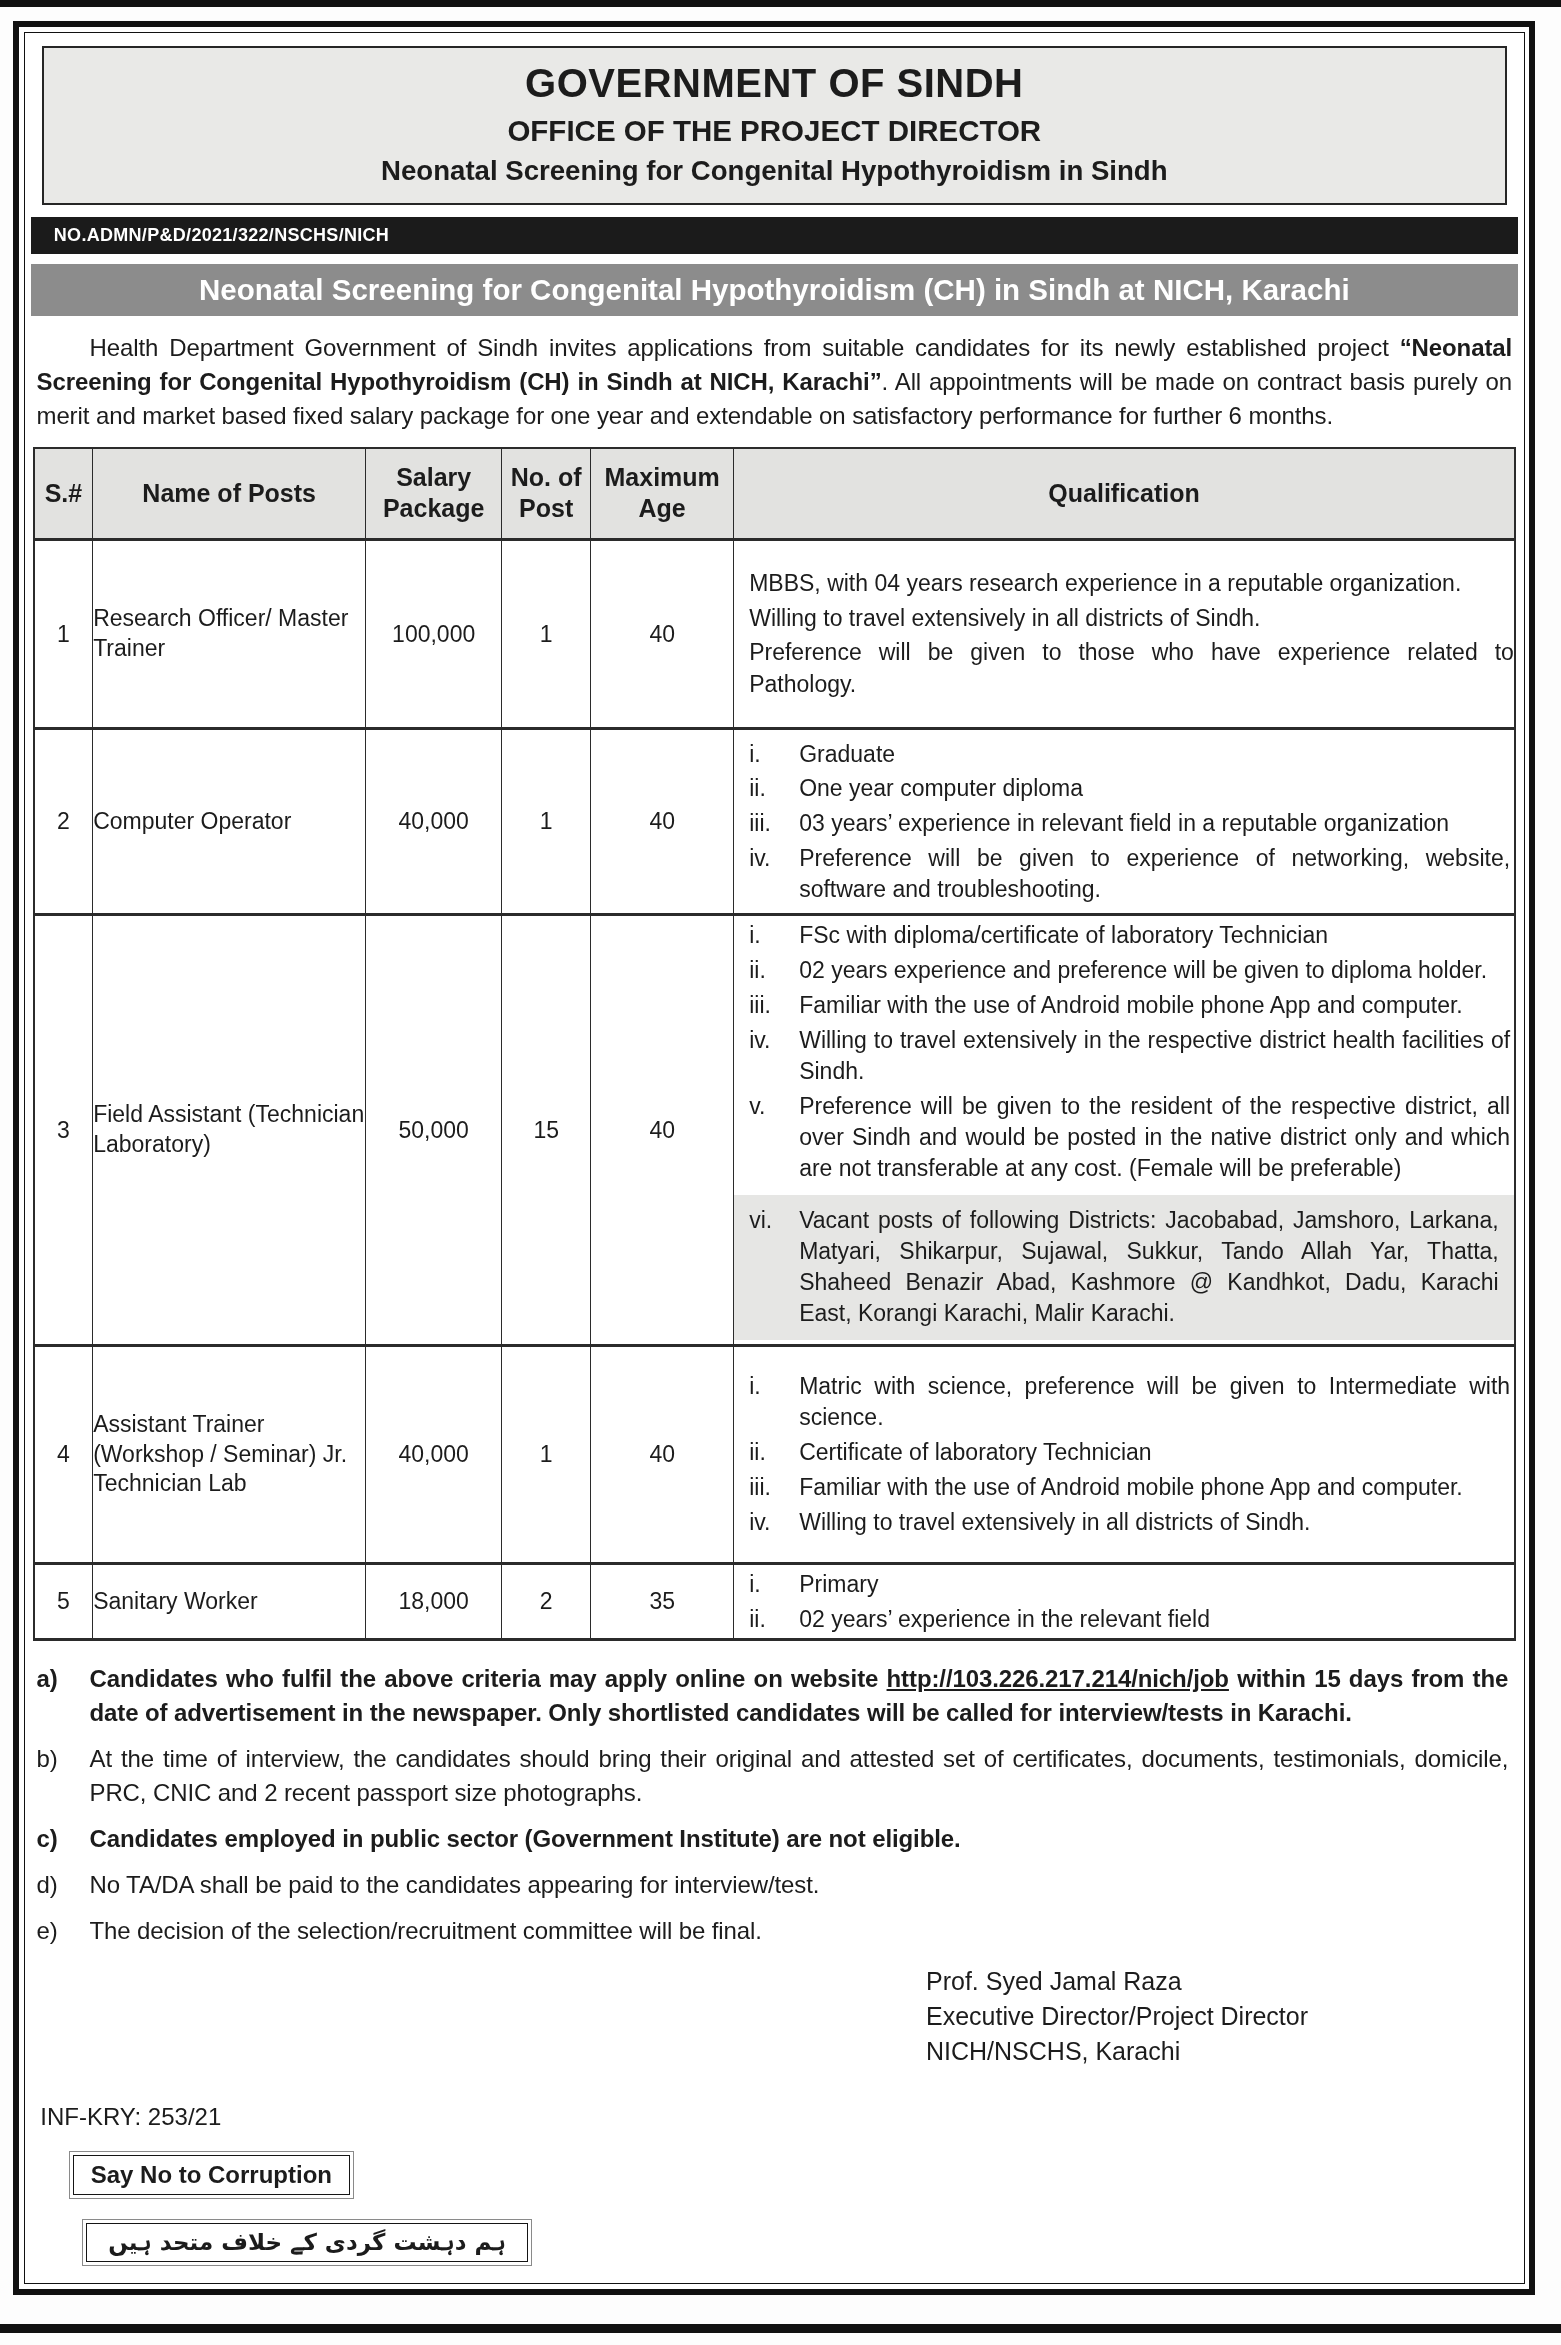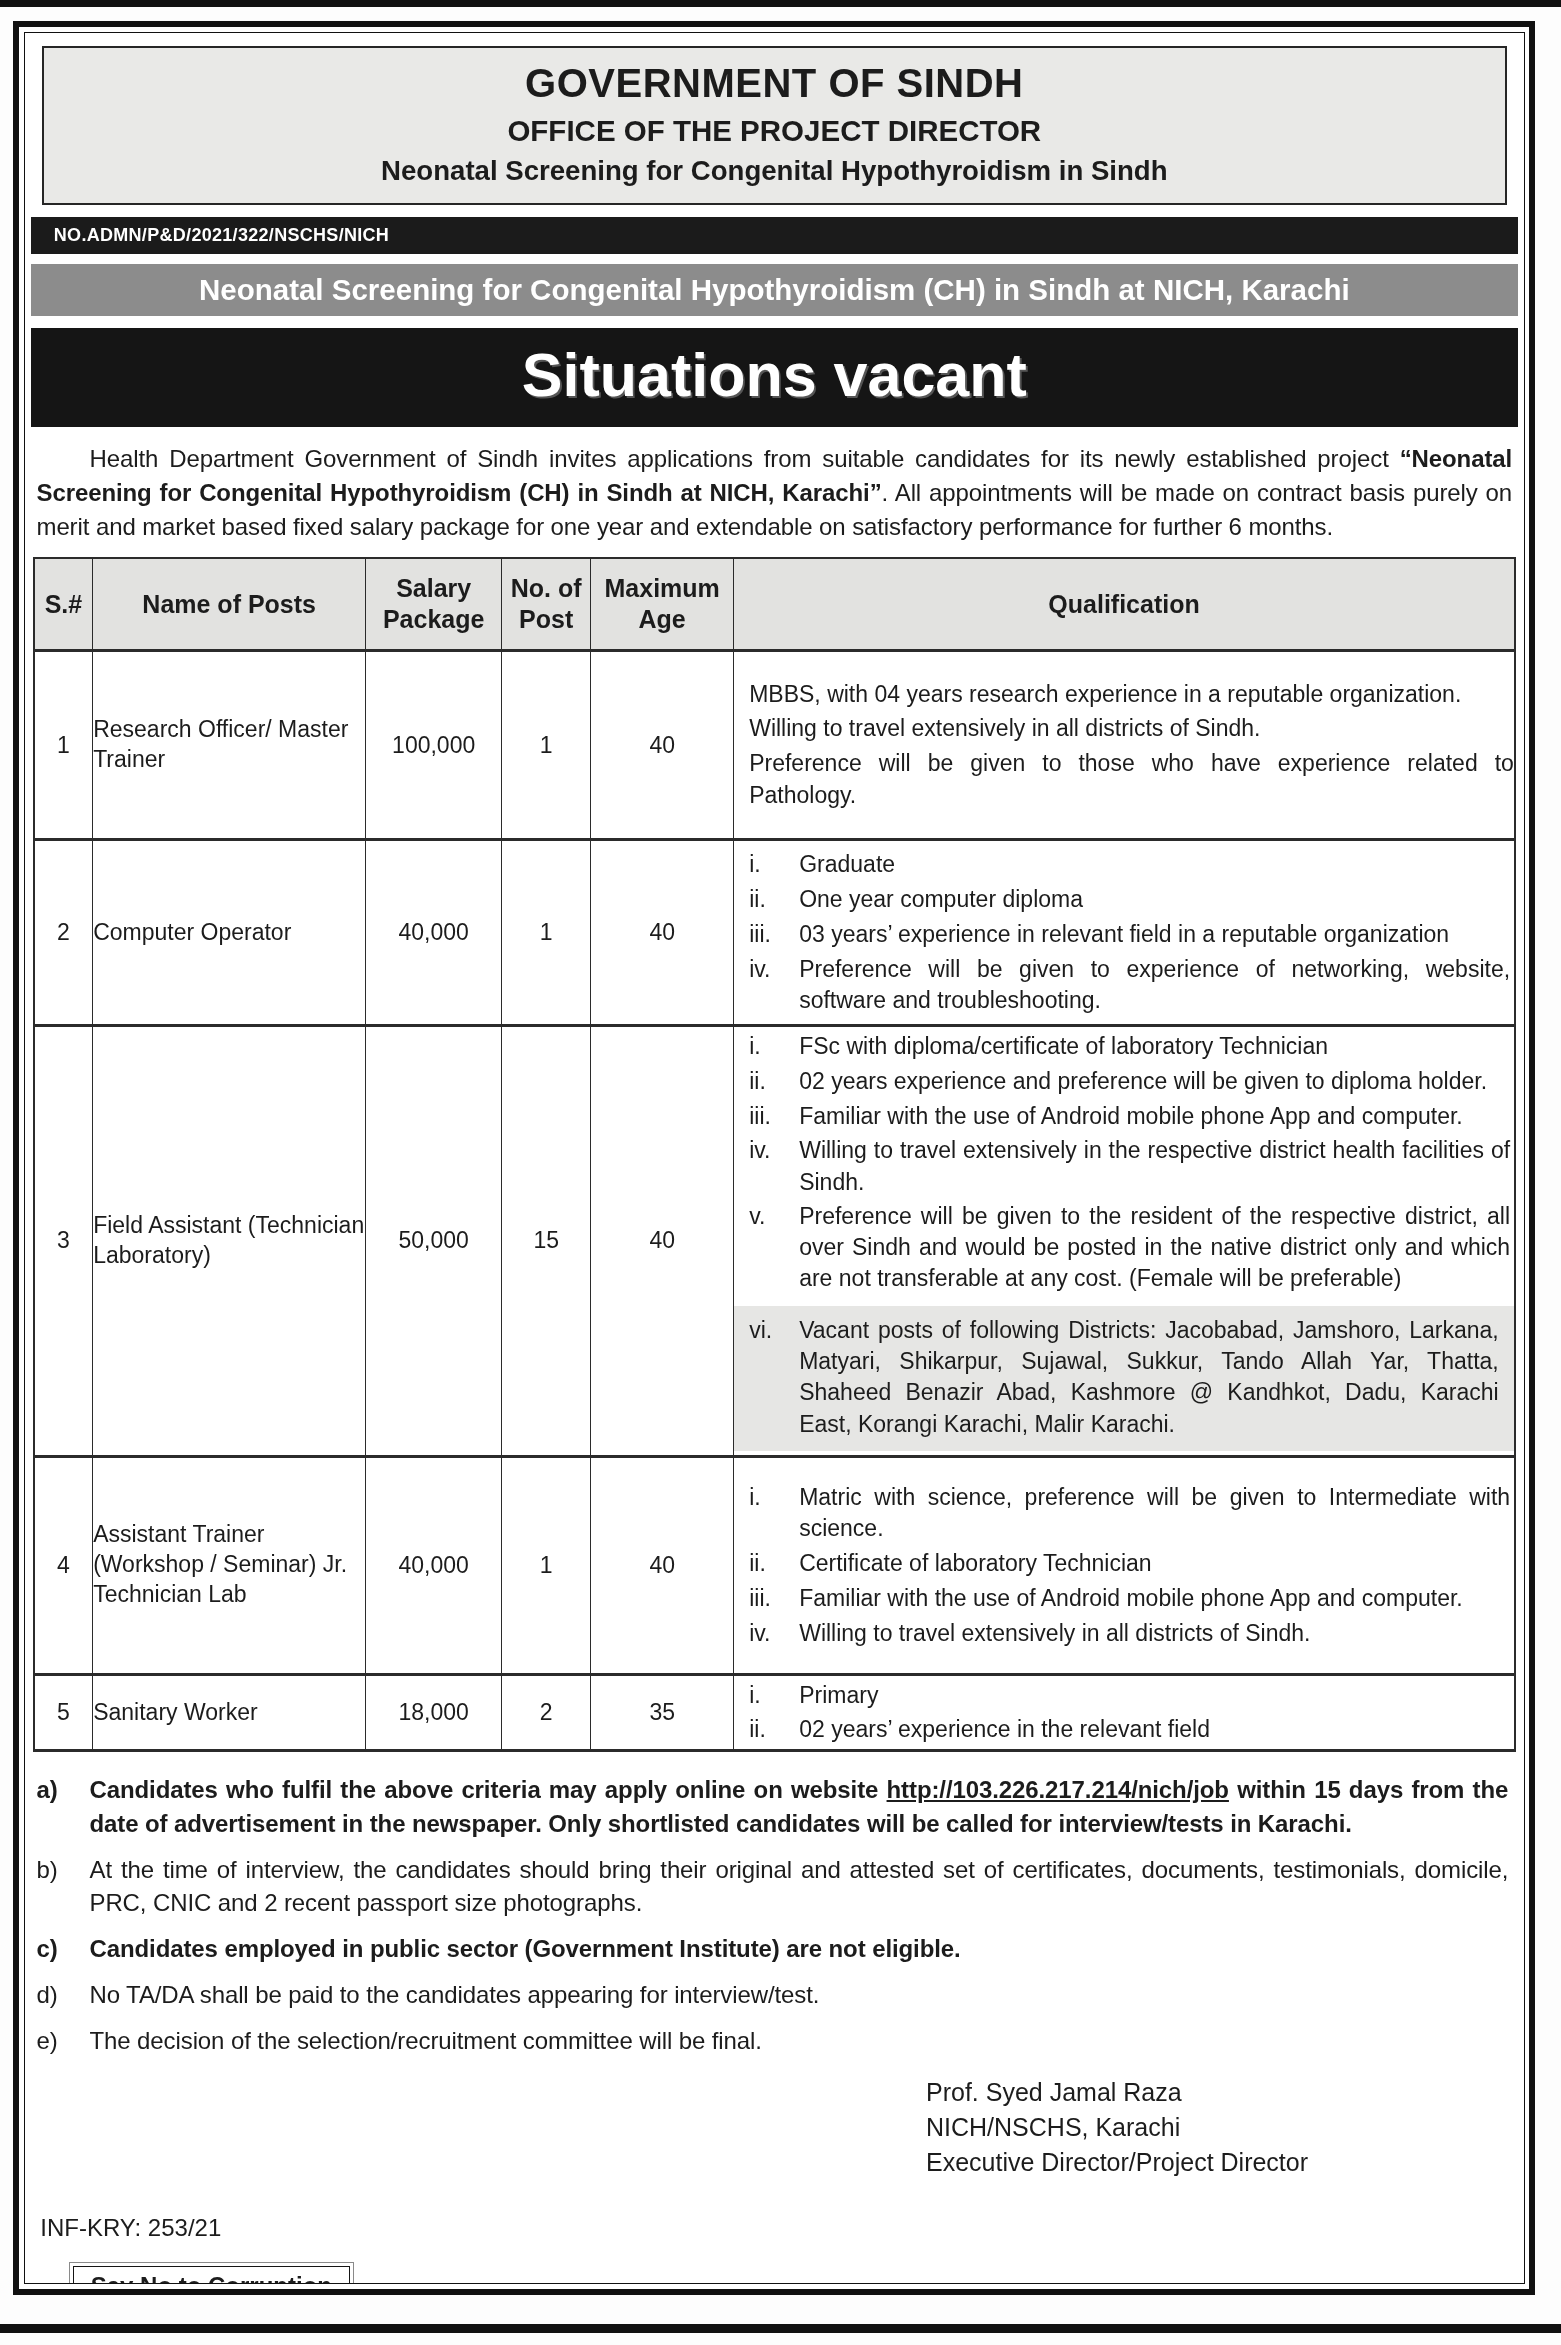--- a/index.html
+++ b/index.html
@@ -106,21 +106,20 @@
     <div class="inner">
 
       <div class="header-box">
         <div class="h-line1">GOVERNMENT OF SINDH</div>
         <div class="h-line2">OFFICE OF THE PROJECT DIRECTOR</div>
         <div class="h-line3">Neonatal Screening for Congenital Hypothyroidism in Sindh</div>
       </div>
 
       <div class="ref-bar">NO.ADMN/P&amp;D/2021/322/NSCHS/NICH</div>
       <div class="sub-bar">Neonatal Screening for Congenital Hypothyroidism (CH) in Sindh at NICH, Karachi</div>
-      <div class="title-banner">Situations vacant</div>
 
       <p class="intro"><span>Health Department Government of Sindh invites applications from suitable candidates for its newly established project </span><b>“Neonatal Screening for Congenital Hypothyroidism (CH) in Sindh at NICH, Karachi”</b><span>. All appointments will be made on contract basis purely on merit and market based fixed salary package for one year and extendable on satisfactory performance for further 6 months.</span></p>
 
       <table class="jobs">
         <colgroup>
           <col style="width:59px">
             <col style="width:273px">
             <col style="width:136px">
           <col style="width:89px">
             <col style="width:143px">
@@ -276,22 +275,22 @@
           <span class="note-text">No TA/DA shall be paid to the candidates appearing for interview/test.</span>
         </div>
         <div class="note">
           <span class="note-label">e)</span>
           <span class="note-text">The decision of the selection/recruitment committee will be final.</span>
         </div>
       </div>
 
       <div class="signature">
         <div>Prof. Syed Jamal Raza</div>
+        <div>Executive Director/Project Director</div>
         <div>NICH/NSCHS, Karachi</div>
-        <div>Executive Director/Project Director</div>
       </div>
 
       <div class="footer-row">
         <div class="inf">INF-KRY: 253/21</div>
         <div class="box-outer corruption">
           <div class="box-inner">Say No to Corruption</div>
         </div>
         <div class="box-outer urdu">
           <div class="box-inner" dir="rtl">ہم دہشت گردی کے خلاف متحد ہیں</div>
         </div>

